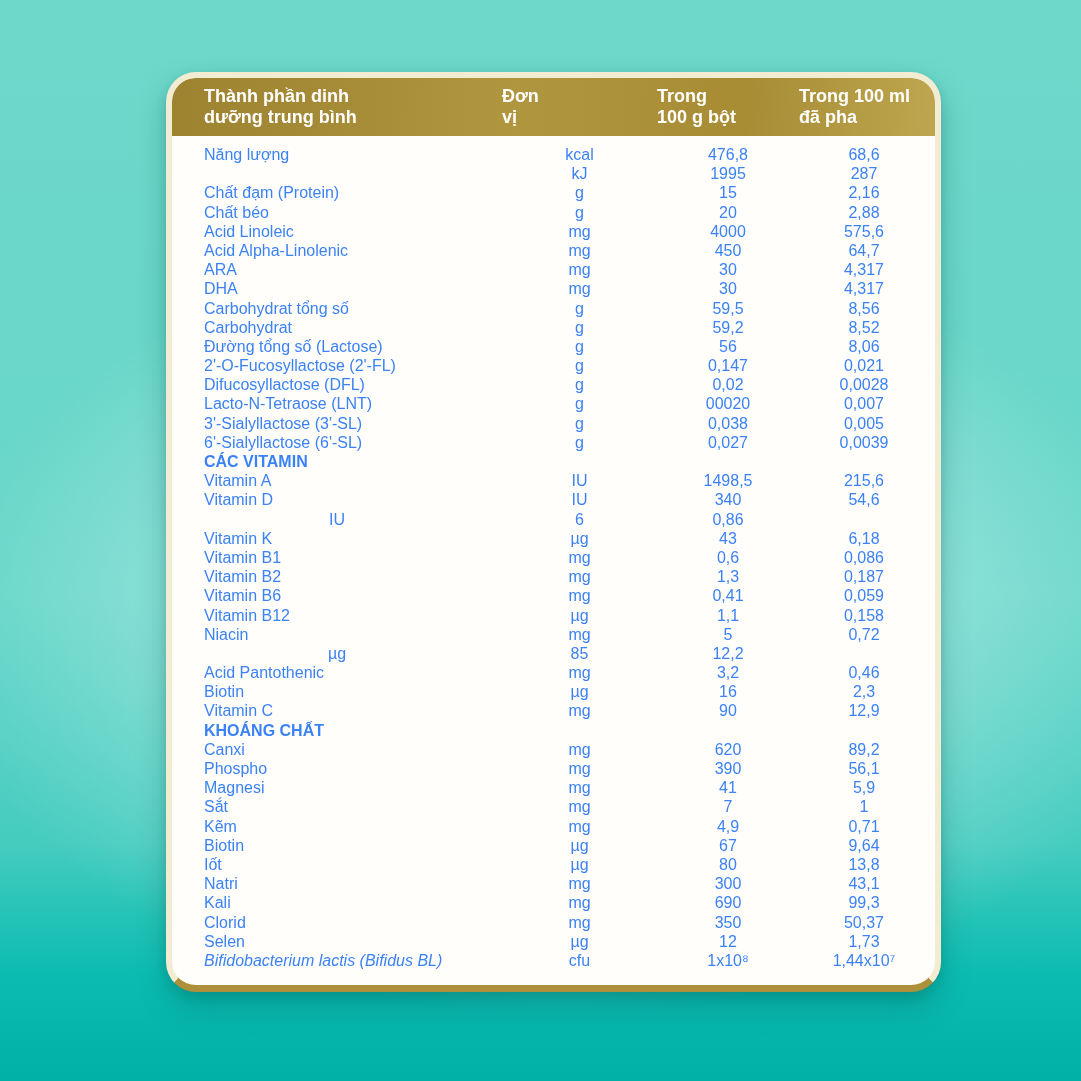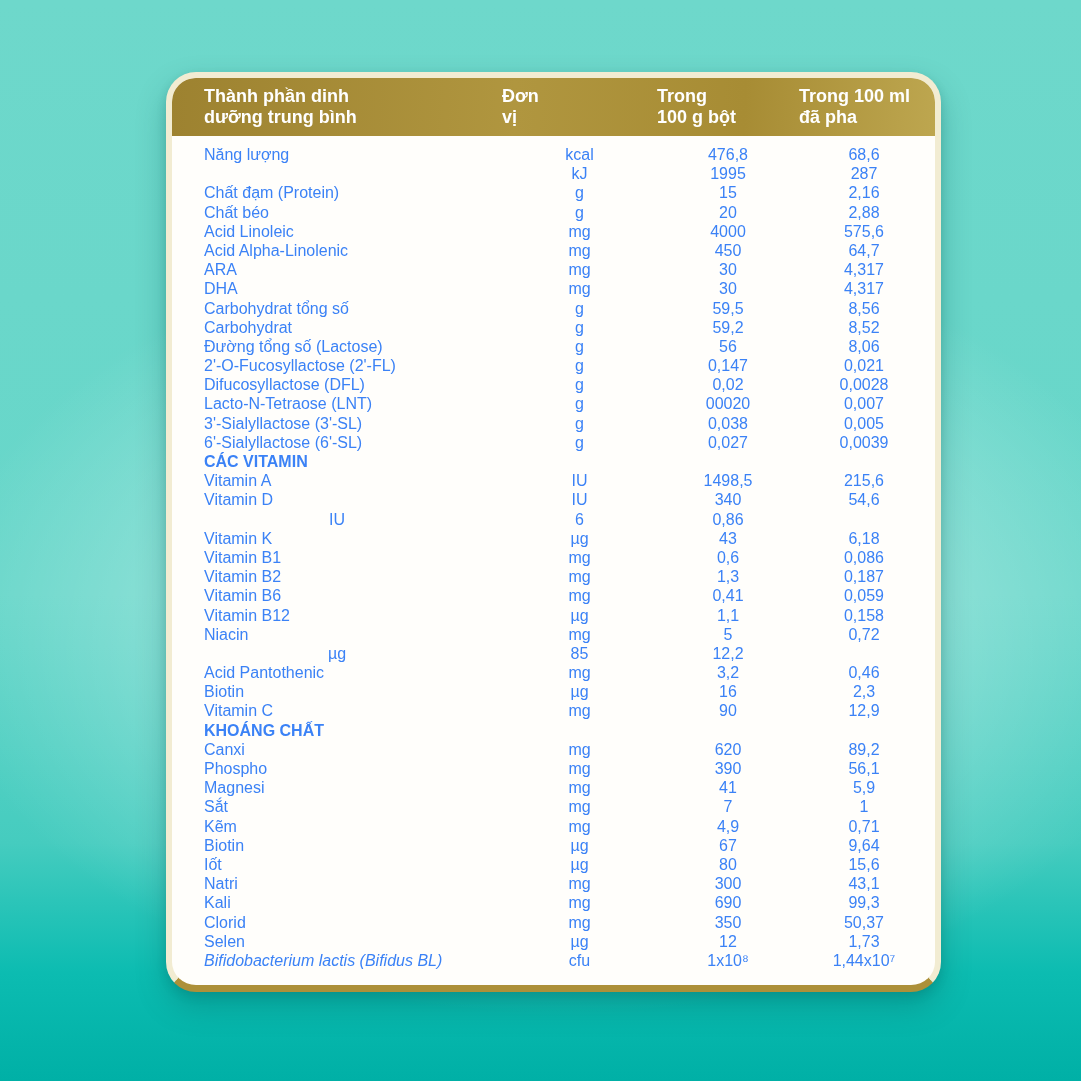--- a/index.html
+++ b/index.html
@@ -343,21 +343,21 @@
     <div class="cell name">Biotin</div>
     <div class="cell unit">µg</div>
     <div class="cell val">67</div>
     <div class="cell val">9,64</div>
   </div>
 
   <div class="row">
     <div class="cell name">Iốt</div>
     <div class="cell unit">µg</div>
     <div class="cell val">80</div>
-    <div class="cell val">15,6</div>
+    <div class="cell val">13,8</div>
   </div>
 
   <div class="row">
     <div class="cell name">Natri</div>
     <div class="cell unit">mg</div>
     <div class="cell val">300</div>
     <div class="cell val">43,1</div>
   </div>
 
   <div class="row">

